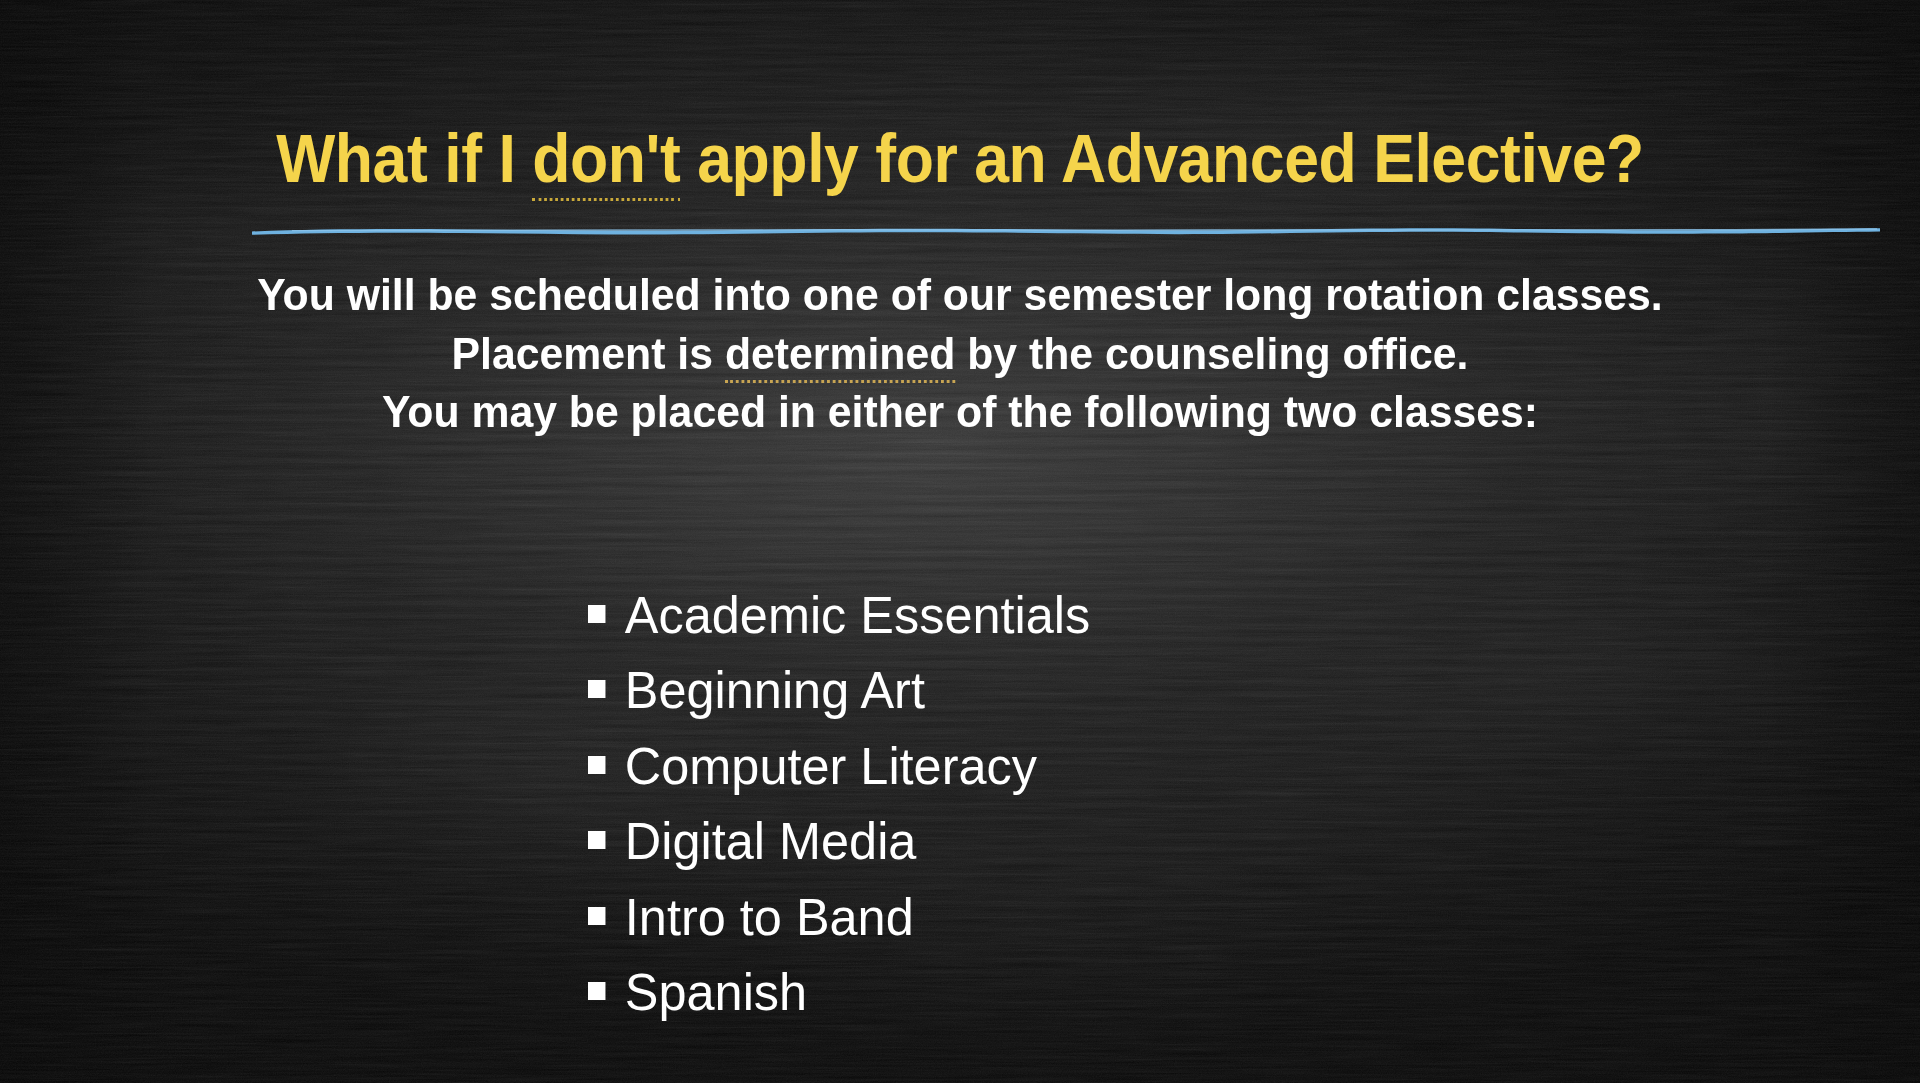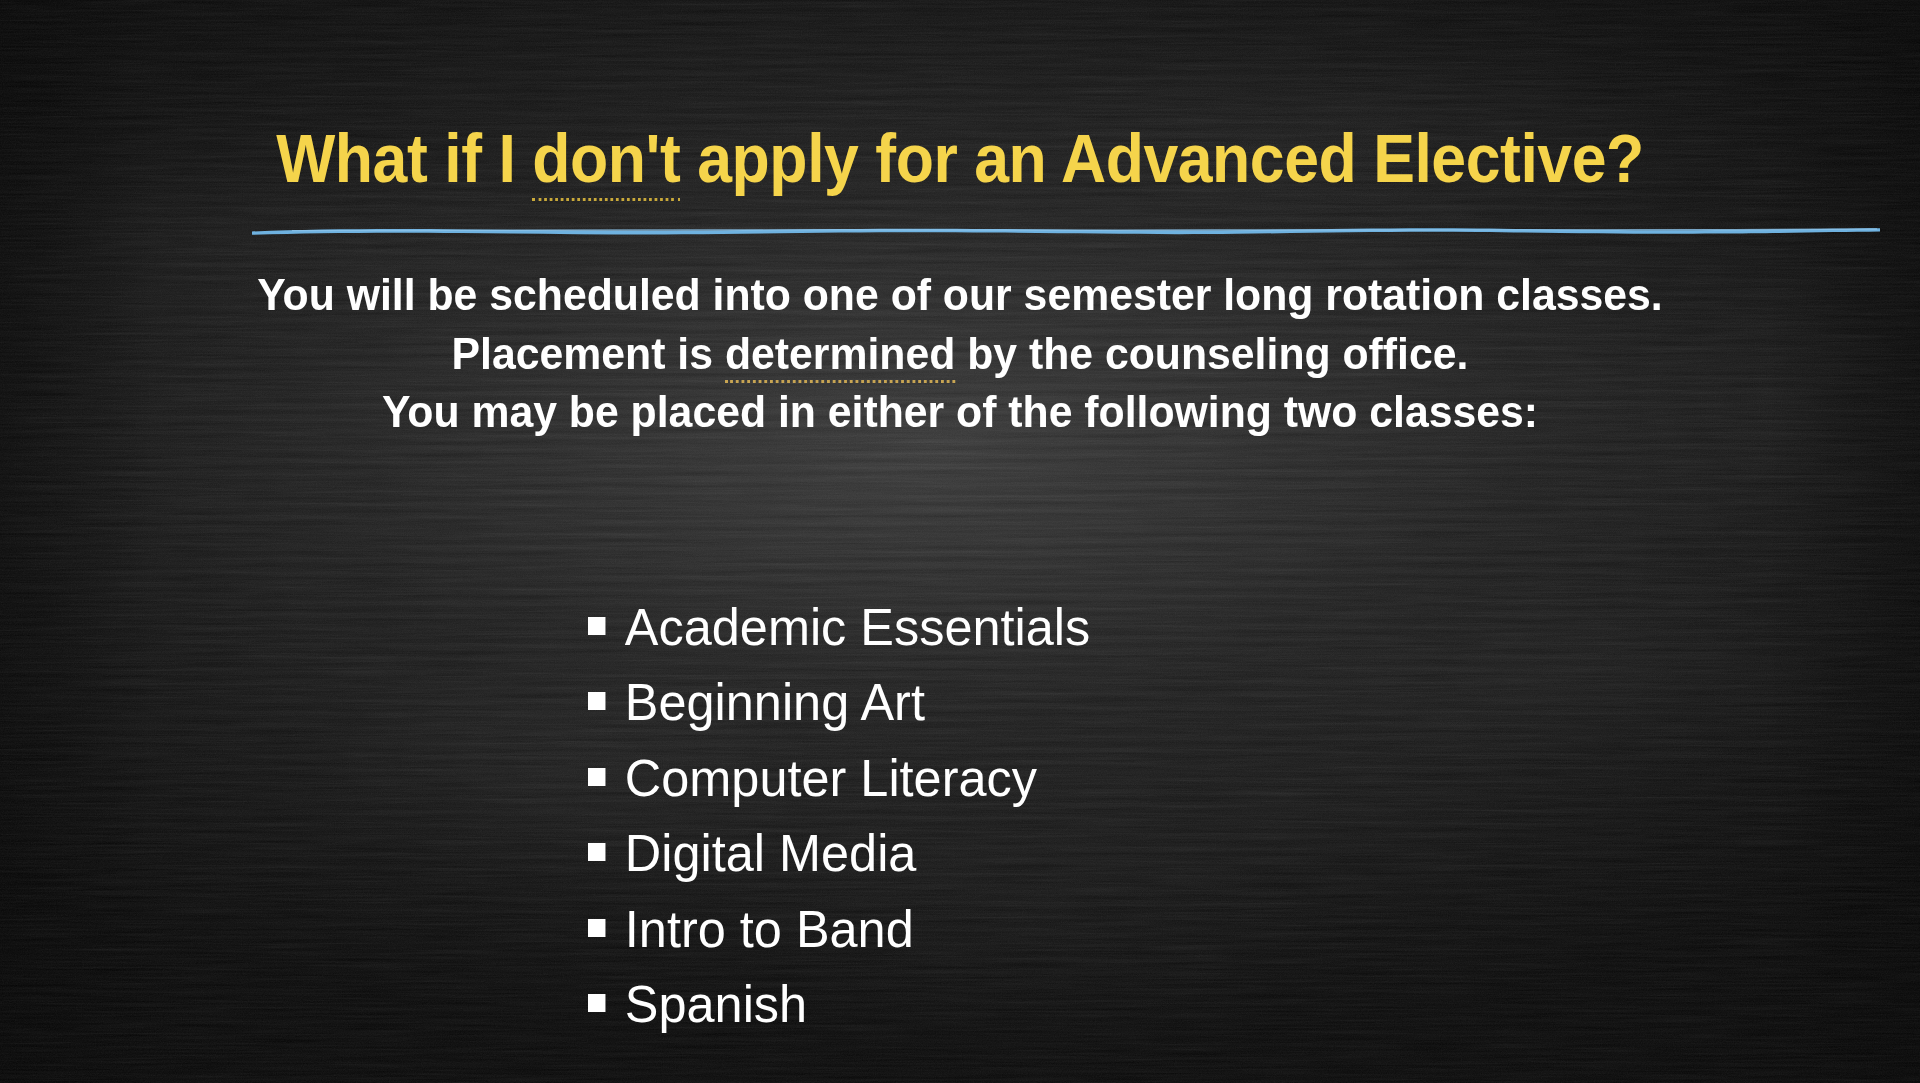--- a/index.html
+++ b/index.html
@@ -129,21 +129,21 @@
     transform: scaleX(0.95);
   }
   .spell-w {
     border-bottom: 3px dotted #C8A553;
     padding-bottom: 1px;
   }
 
   .list-block {
     position: absolute;
     left: 588px;
-    top: 596px;
+    top: 584px;
     width: 900px;
   }
   .list-item {
     display: flex;
     align-items: baseline;
     color: #FFFFFF;
     font-size: 52px;
     font-weight: normal;
     line-height: 1.22;
     margin-bottom: 12px;

